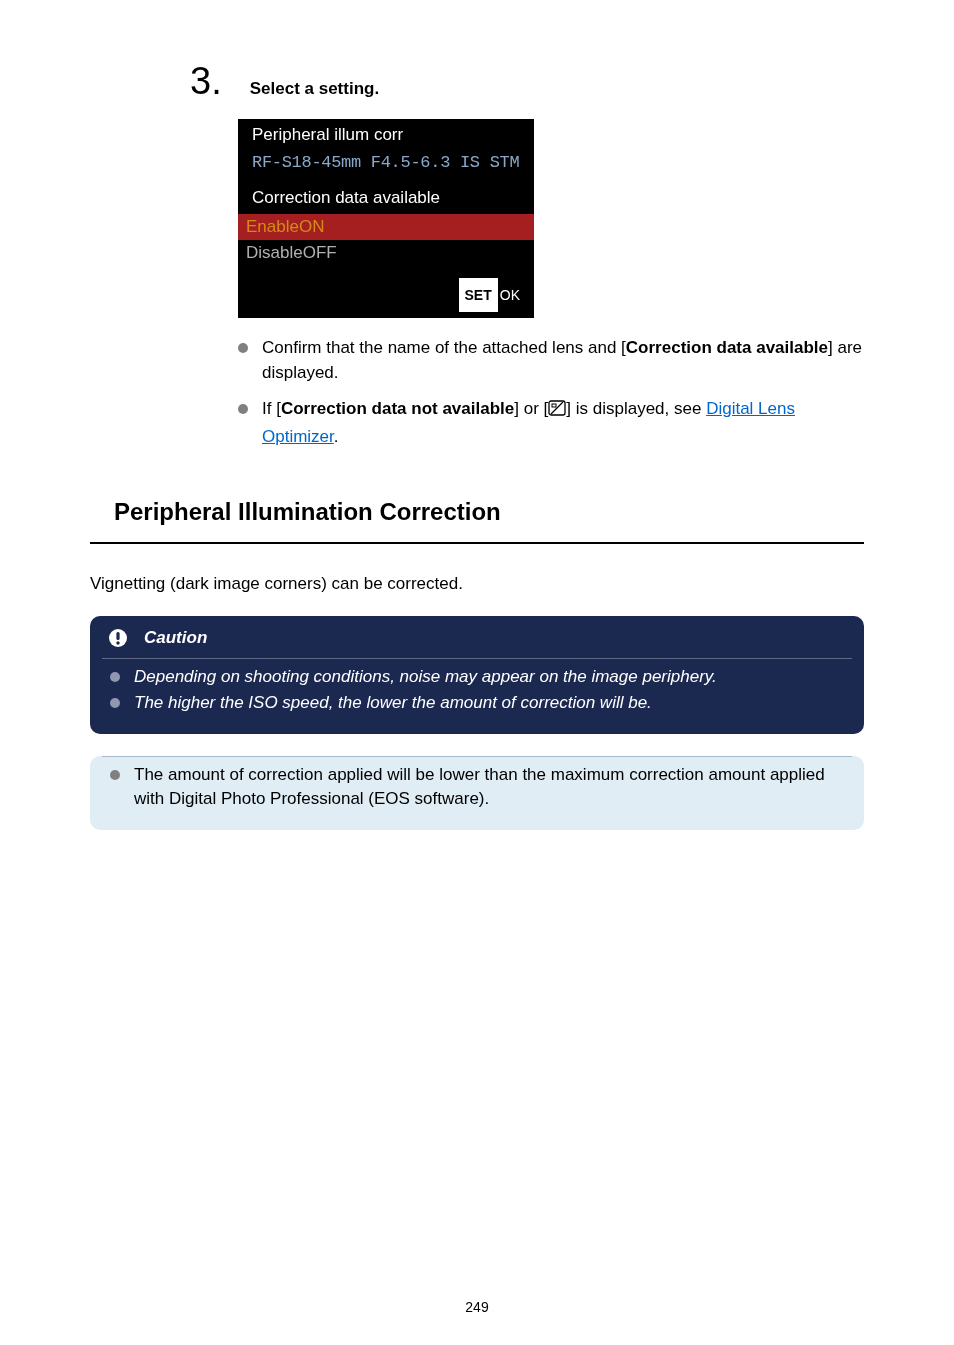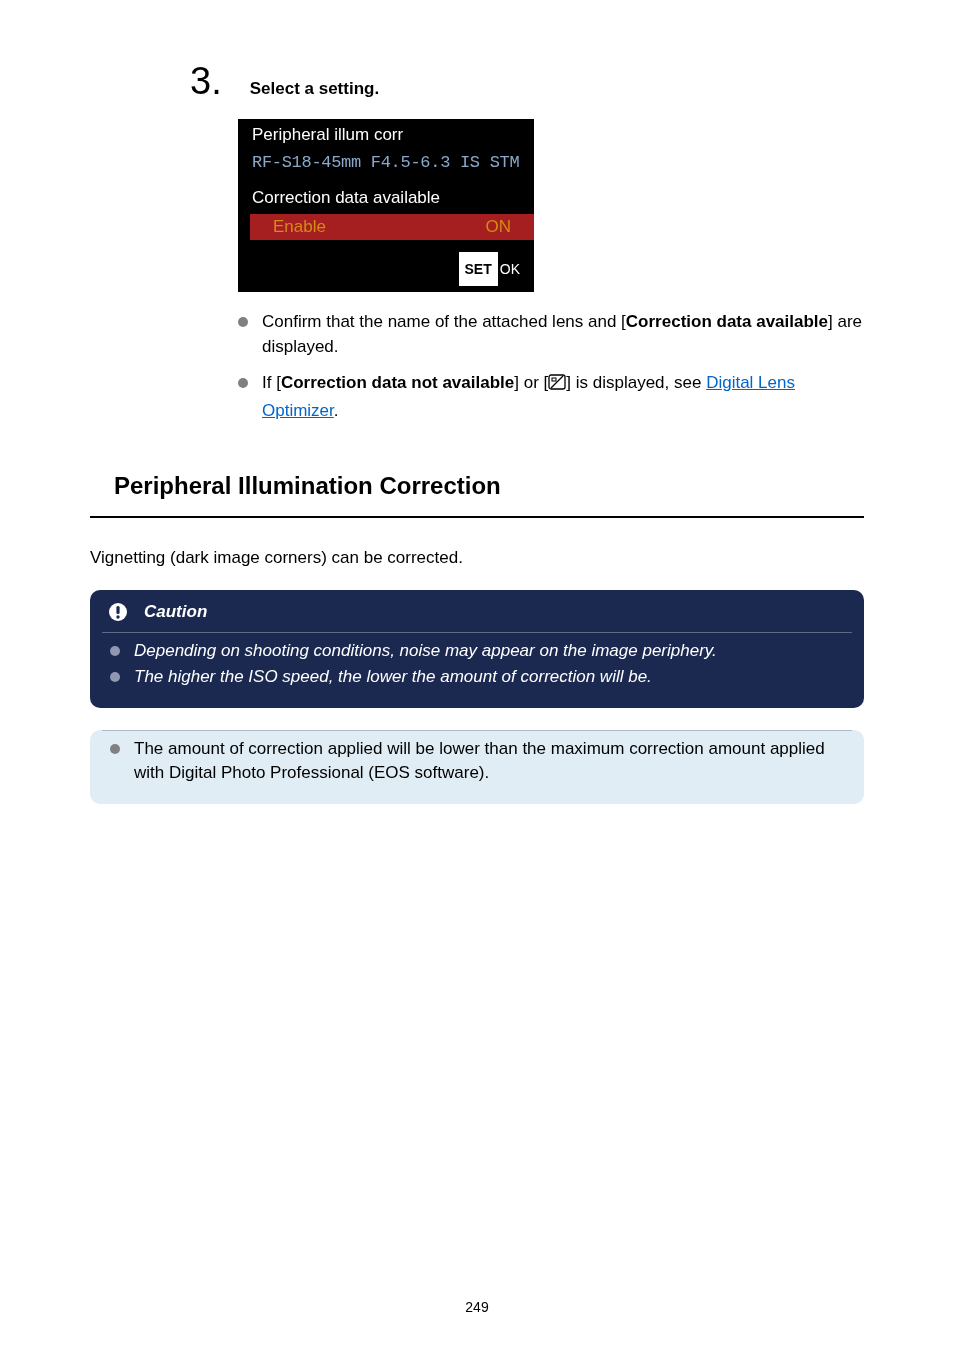--- a/index.html
+++ b/index.html
@@ -48,24 +48,23 @@
     font-family: "Courier New", monospace;
     font-size: 17px;
     letter-spacing: -0.3px;
   }
   .camera-screen .status-row {
     padding: 6px 14px 6px 14px;
     color: #ffffff;
   }
   .camera-screen .option-row {
     display: flex;
-    justify-content: space-between;
-    padding: 3px 23px;
-    align-items: center;
-    margin-left: 12px;
+    justify-content: flex-start;
+    padding: 3px 8px;
+    align-items: center;
   }
   .camera-screen .selected {
     background: #a51e20;
     color: #d38b17;
   }
   .camera-screen .selected .opt-label { color: #d38b17; }
   .camera-screen .selected .opt-val { color: #d38b17; }
   .camera-screen .unselected .opt-label { color: #b0b0b0; }
   .camera-screen .unselected .opt-val { color: #b0b0b0; }
   .camera-screen .footer-row {
@@ -211,20 +210,24 @@
     <span class="step-title">Select a setting.</span>
   </div>
 
   <div class="camera-screen">
     <div class="header-row">Peripheral illum corr</div>
     <div class="lens-row">RF-S18-45mm F4.5-6.3 IS STM</div>
     <div class="status-row">Correction data available</div>
     <div class="option-row selected">
       <span class="opt-label">Enable</span>
       <span class="opt-val">ON</span>
+    </div>
+    <div class="option-row unselected">
+      <span class="opt-label">Disable</span>
+      <span class="opt-val">OFF</span>
     </div>
     <div class="footer-row">
       <span class="set-badge">SET</span><span class="ok-text">OK</span>
     </div>
   </div>
 
   <div class="bullets">
     <div class="bullet-item">
       <span class="bullet-dot"></span>
       <span>

